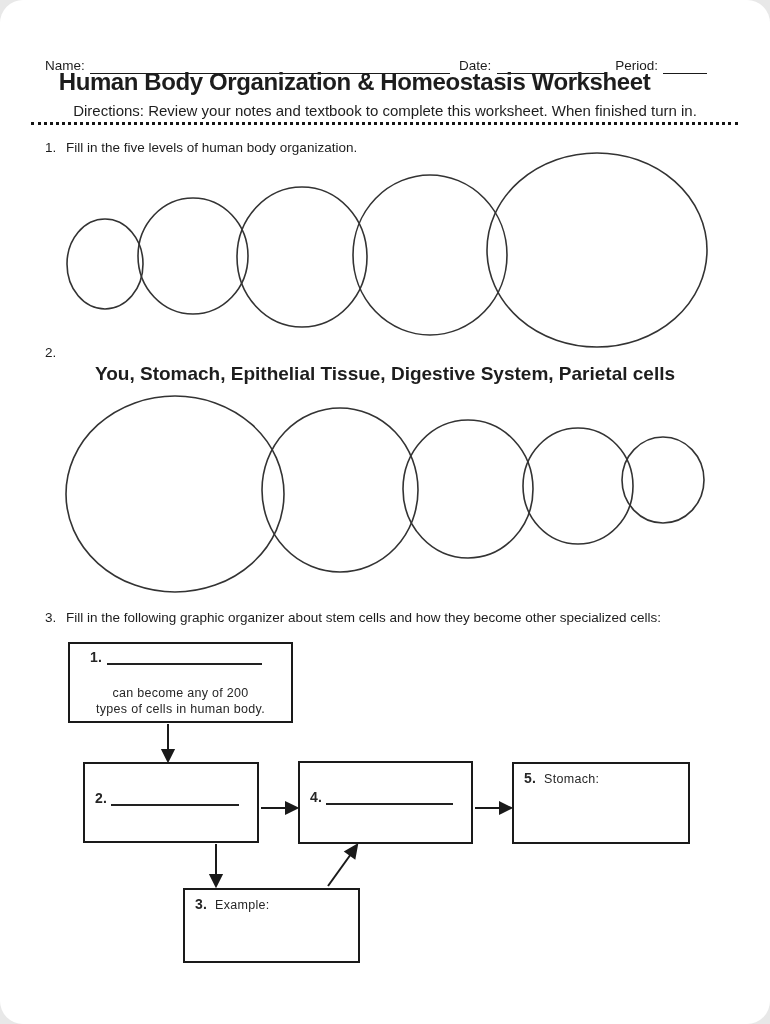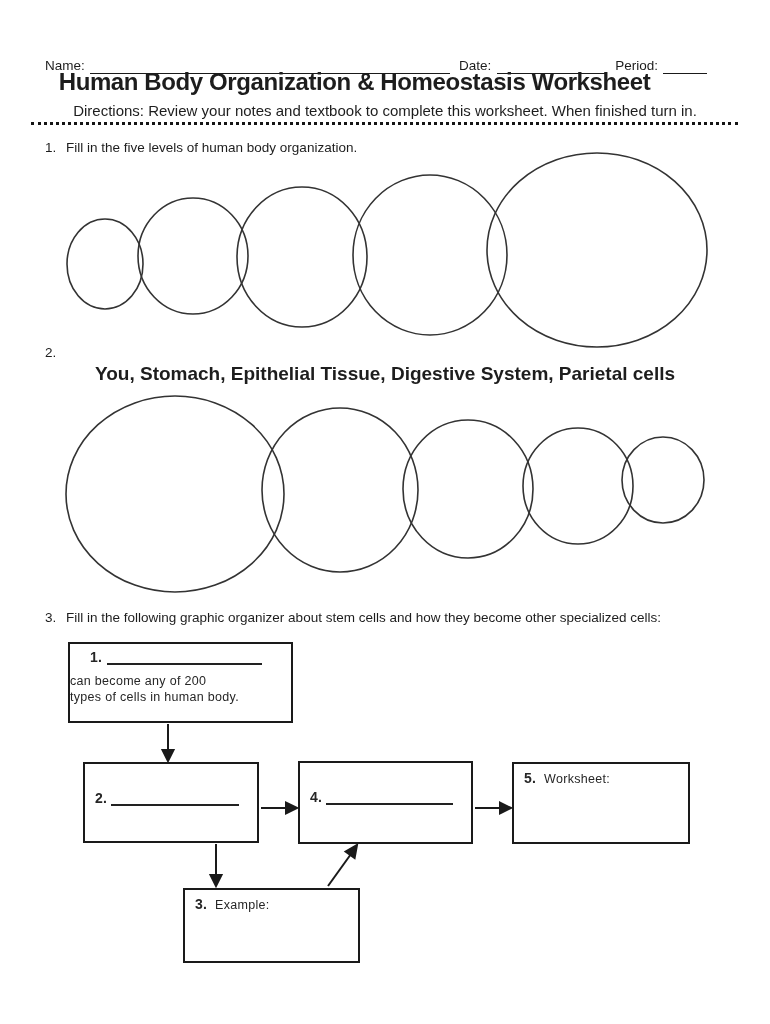--- a/index.html
+++ b/index.html
@@ -1,19 +1,20 @@
 <!DOCTYPE html>
 <html><head>
 <meta charset="utf-8">
 <style>
   html,body{margin:0;padding:0;background:#e8e8e8;}
   #page{
     position:relative;width:770px;height:1024px;background:#ffffff;
     font-family:"Liberation Sans",sans-serif;color:#1d1d1d;overflow:hidden;
     margin:0 auto;
+    border-radius:23px;
   }
   .abs{position:absolute;}
   
   #header-row{top:46px;left:45px;width:662px;display:flex;align-items:flex-end;font-size:13.5px;}
   #header-row .lbl{white-space:nowrap;padding-bottom:1px;}
   .fill-line{border-bottom:1.5px solid #1a1a1a;height:15px;}
   #name-line{flex:1;margin-left:5px;}
   #date-line{width:110px;margin-left:6px;}
   #period-line{width:44px;margin-left:5px;}
   #date-lbl{margin-left:9px;}
@@ -37,21 +38,21 @@
   .obox{position:absolute;background:#fff;border:2.5px solid #1a1a1a;box-sizing:border-box;
         font-size:12.5px;color:#262626;letter-spacing:0.3px;}
   .onum{font-weight:700;font-size:14px;}
   #box1{left:68px;top:12px;width:225px;height:81px;}
   #box2{left:83px;top:132px;width:176px;height:81px;}
   #box4{left:298px;top:131px;width:175px;height:83px;}
   #box5{left:512px;top:132px;width:178px;height:82px;}
   #box3{left:183px;top:258px;width:177px;height:75px;}
   .b1-row{margin:5px 0 0 20px;display:flex;align-items:flex-end;}
   .b1-blank{width:155px;height:13px;border-bottom:2.2px solid #222;margin-left:5px;}
-  .b1-text{text-align:left;margin-top:8px;line-height:1.3;}
+  .b1-text{text-align:center;margin-top:20px;line-height:1.3;}
   .blank-row{margin:26px 10px 0 10px;display:flex;align-items:flex-end;}
   .box-blank{flex:1;height:14px;border-bottom:2.2px solid #222;margin-left:4px;margin-right:8px;}
   .label-row{padding:6px 0 0 10px;}
   .label-row .txt{margin-left:4px;}
   #arrows{position:absolute;left:0;top:0;}
 </style>
 </head>
 <body>
 
 <div id="page">
@@ -142,21 +143,21 @@
     <div id="box4" class="obox">
       <div class="blank-row">
         <span class="onum">4.</span>
         <span class="box-blank"></span>
       </div>
     </div>
 
     <div id="box5" class="obox">
       <div class="label-row">
         <span class="onum">5.</span>
-        <span class="txt">Worksheet:</span>
+        <span class="txt">Stomach:</span>
       </div>
     </div>
 
     <div id="box3" class="obox">
       <div class="label-row">
         <span class="onum">3.</span>
         <span class="txt">Example:</span>
       </div>
     </div>
 

